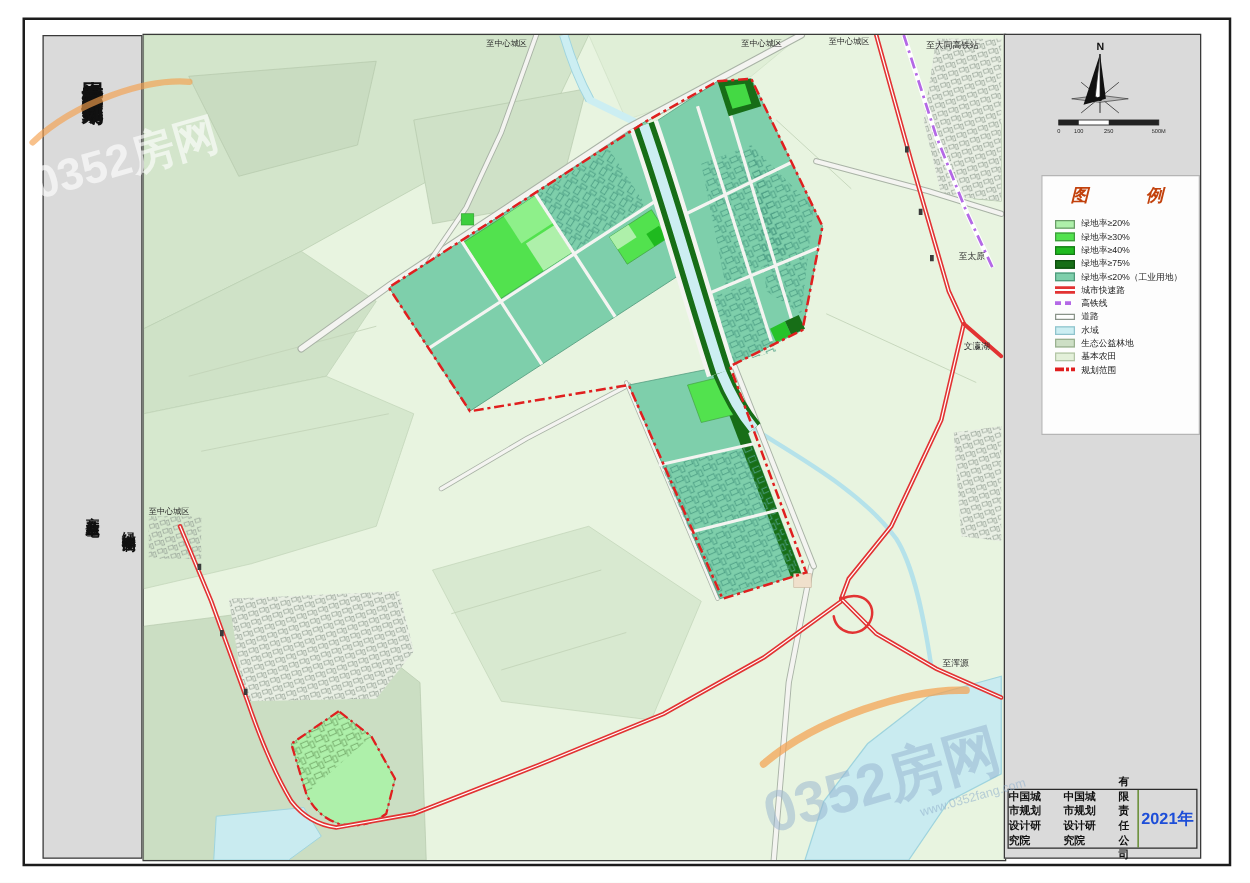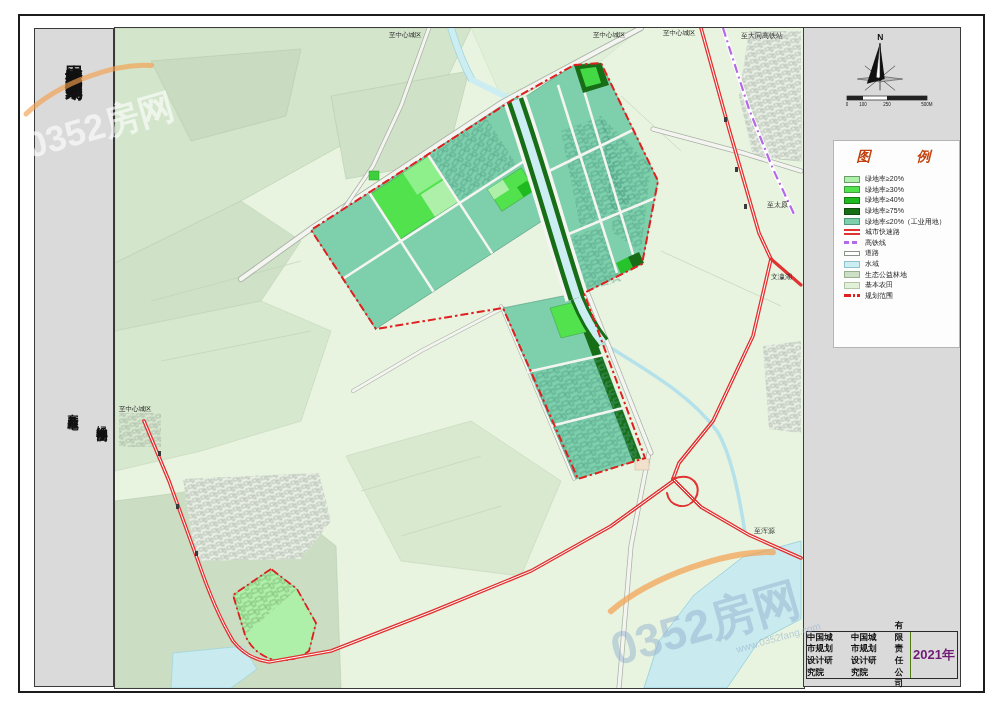--- a/index.html
+++ b/index.html
@@ -16,21 +16,21 @@
   #sub-right{left:59px;top:388px;}
   .legendbox{position:absolute;left:833px;top:140px;width:127px;height:208px;background:#fdfdfd;border:1px solid #b5b5b5;box-sizing:border-box;}
   .legend-title{text-align:center;font-size:14px;font-weight:bold;letter-spacing:6px;color:#c2410c;margin-top:7px;font-style:italic;}
   .legend-items{margin-top:8px;}
   .lrow{display:flex;align-items:center;height:10.6px;padding-left:10px;}
   .sw{width:16px;height:7px;margin-right:5px;flex:0 0 16px;box-sizing:border-box;}
   .llabel{font-size:7px;color:#222;white-space:nowrap;}
   .attr-box{position:absolute;left:806px;top:631px;width:152px;height:48px;border:1px solid #2a2a2a;background:#dadada;display:flex;box-sizing:border-box;}
   .attr-left{width:103px;border-right:1px solid #4d7c0f;display:flex;flex-direction:row;justify-content:center;align-items:center;gap:16px;}
   .attr-left div{font-size:8.6px;font-weight:bold;color:#111;line-height:1.35;}
-  .attr-year{flex:1;display:flex;align-items:center;justify-content:center;font-size:13px;font-weight:bold;color:#701a75;}
+  .attr-year{flex:1;display:flex;align-items:center;justify-content:center;font-size:13px;font-weight:bold;color:#1d4ed8;}
   .northwrap{position:absolute;left:848px;top:30px;width:64px;height:66px;}
   .scalewrap{position:absolute;left:845px;top:94px;width:92px;height:16px;}
   .wm{position:absolute;z-index:50;pointer-events:none;}
   #wm-tl{left:22px;top:58px;width:225px;height:110px;transform:rotate(-16deg);}
   #wm-tl .wm-text{font-size:36px;font-weight:bold;color:rgba(255,255,255,0.62);}
   #wm-br{left:608px;top:540px;width:320px;height:150px;transform:rotate(-16deg);}
   #wm-br .wm-text{font-size:46px;font-weight:bold;color:rgba(148,178,205,0.5);}
   .wm-site{font-size:10px;color:rgba(148,178,205,0.6);margin-left:120px;margin-top:-4px;}
   svg text.maplabel{fill:#2b2b2b;font-family:"Liberation Sans",sans-serif;}
 </style>

